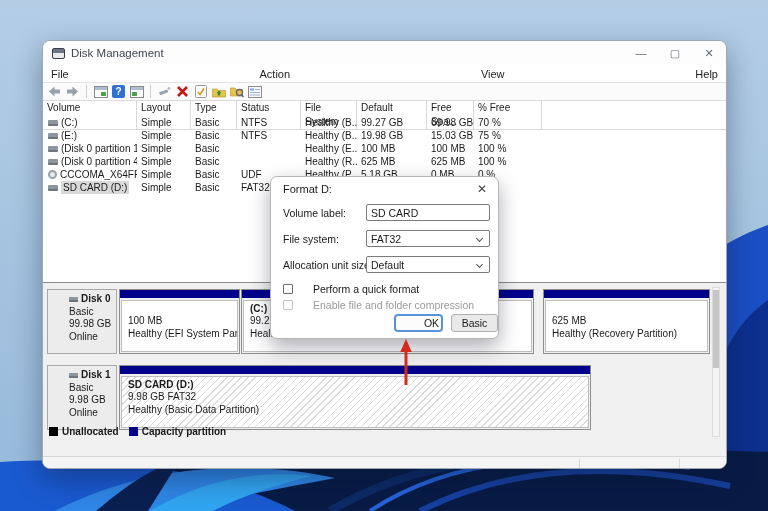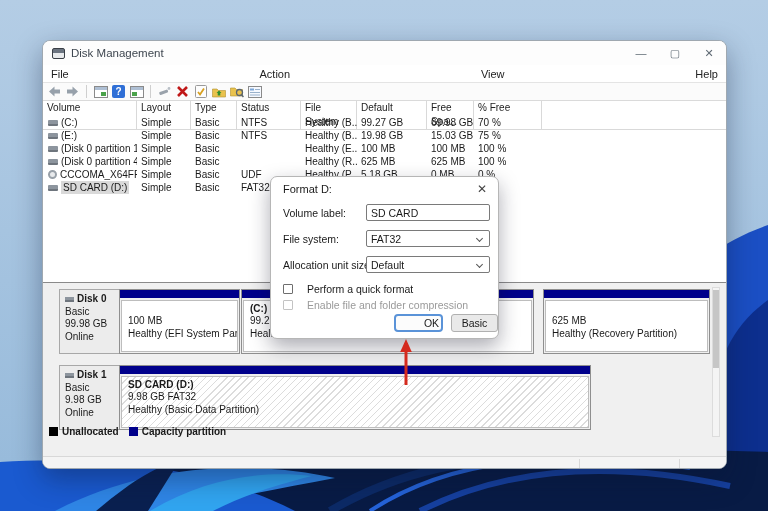--- a/index.html
+++ b/index.html
@@ -33,21 +33,21 @@
   .vrow { height:13px; line-height:13px; }
   .vrow > div { padding-left:4px; white-space:nowrap; overflow:hidden; }
   .cell-name { display:flex; align-items:center; gap:3px; padding-left:5px !important; }
   .drive-glyph { width:10px; height:6px; background:#8d959e; border-radius:1px; border-bottom:2px solid #6e757d; flex:0 0 auto; }
   .cd-glyph { width:9px; height:9px; border-radius:50%; border:2px solid #98a0a8; background:#e8eaec; flex:0 0 auto; }
   .sel-name { background:#d9d9d9; padding:0 2px; }
 
   
   .diskpane { height:174px; background:#f0f0f0; border-top:1px solid #8a8a8a; position:relative; font-size:10px; color:#1a1a1a; }
   .disk-row { position:absolute; left:0; width:100%; height:65px; }
-  .disk-label { position:absolute; left:16px; top:0; width:70px; height:65px; background:#ececec; border:1px solid #a8a8a8; padding:3px 0 0 5px; line-height:12.5px; }
+  .disk-label { position:absolute; left:4px; top:0; width:70px; height:65px; background:#ececec; border:1px solid #a8a8a8; padding:3px 0 0 21px; line-height:12.5px; }
   .disk-name { font-weight:bold; display:flex; align-items:center; gap:3px; }
   .disk-glyph { width:9px; height:5px; background:#8d959e; border-bottom:2px solid #6e757d; }
   .part { position:absolute; top:0; height:65px; border:1px solid #8f8f8f; background:#f0f0f0; }
   .part-bar { height:8px; background:#00008b; margin:0; }
   .part-body { position:absolute; left:1px; right:1px; top:10px; bottom:1px; background:#fff; border:1px solid #bdbdbd; padding:2px 0 0 6px; line-height:12.3px; white-space:nowrap; overflow:hidden; }
   .part-body.hatched { background:repeating-linear-gradient(135deg, #ffffff 0 4px, #dcdcdc 4px 5px); }
   .pt-title { font-weight:bold; min-height:12.3px; }
   .vscroll { position:absolute; right:6px; top:4px; width:8px; height:150px; background:#f4f4f4; border:1px solid #dcdcdc; }
   .vthumb { position:absolute; left:0; top:2px; width:6px; height:78px; background:#c6c6c6; }
   .legend { position:absolute; left:6px; top:143px; display:flex; align-items:center; gap:10px; font-weight:bold; }
@@ -62,21 +62,21 @@
   #dlg { position:absolute; left:270px; top:176px; width:229px; height:163px; z-index:5;
          background:#fff; border:1px solid #b6b6b6; border-radius:7px;
          box-shadow:0 8px 20px rgba(20,20,40,.35); font-size:10.5px; color:#1a1a1a; }
   .dlg-title { position:absolute; left:12px; top:6px; font-size:11px; }
   .dlg-close { position:absolute; right:11px; top:5px; font-size:12px; color:#444; }
   .dlg-label { position:absolute; left:12px; }
   .dlg-field { position:absolute; left:95px; width:124px; height:17px; }
   .txt-input { width:100%; height:17px; border:1px solid #7a7a7a; border-radius:2px; font-family:"Liberation Sans",sans-serif; font-size:10.5px; padding:0 4px; color:#1a1a1a; background:#fff; }
   .combo { width:100%; height:17px; border:1px solid #7a7a7a; border-radius:2px; background:#fff; display:flex; align-items:center; padding-left:4px; position:relative; }
   .chev { position:absolute; right:7px; top:5px; width:5px; height:5px; border-right:1px solid #555; border-bottom:1px solid #555; transform:rotate(45deg); }
-  .chk-row { position:absolute; left:12px; display:flex; align-items:center; gap:14px; }
+  .chk-row { position:absolute; left:12px; display:flex; align-items:center; gap:20px; }
   .chk-box { width:10px; height:10px; border:1px solid #6e6e6e; background:#fff; border-radius:1px; }
   .chk-box.disabled { border-color:#c3c3c3; }
   .chk-row.disabled { color:#9a9a9a; }
   .btn-ok { position:absolute; left:123px; top:137px; width:49px; height:18px; background:#fcfcfc;
             border:2px solid #5a93d8; border-radius:4px; font-size:10.5px; display:flex; align-items:center; justify-content:center;padding-left:26px; }
   .btn-cancel { position:absolute; left:180px; top:137px; width:47px; height:18px; background:#e9e9e9;
             border:1px solid #b0b0b0; border-radius:3px; font-size:10.5px; display:flex; align-items:center; justify-content:center; }
 
   #arrow { position:absolute; left:399px; top:338px; z-index:6; }
 </style>

